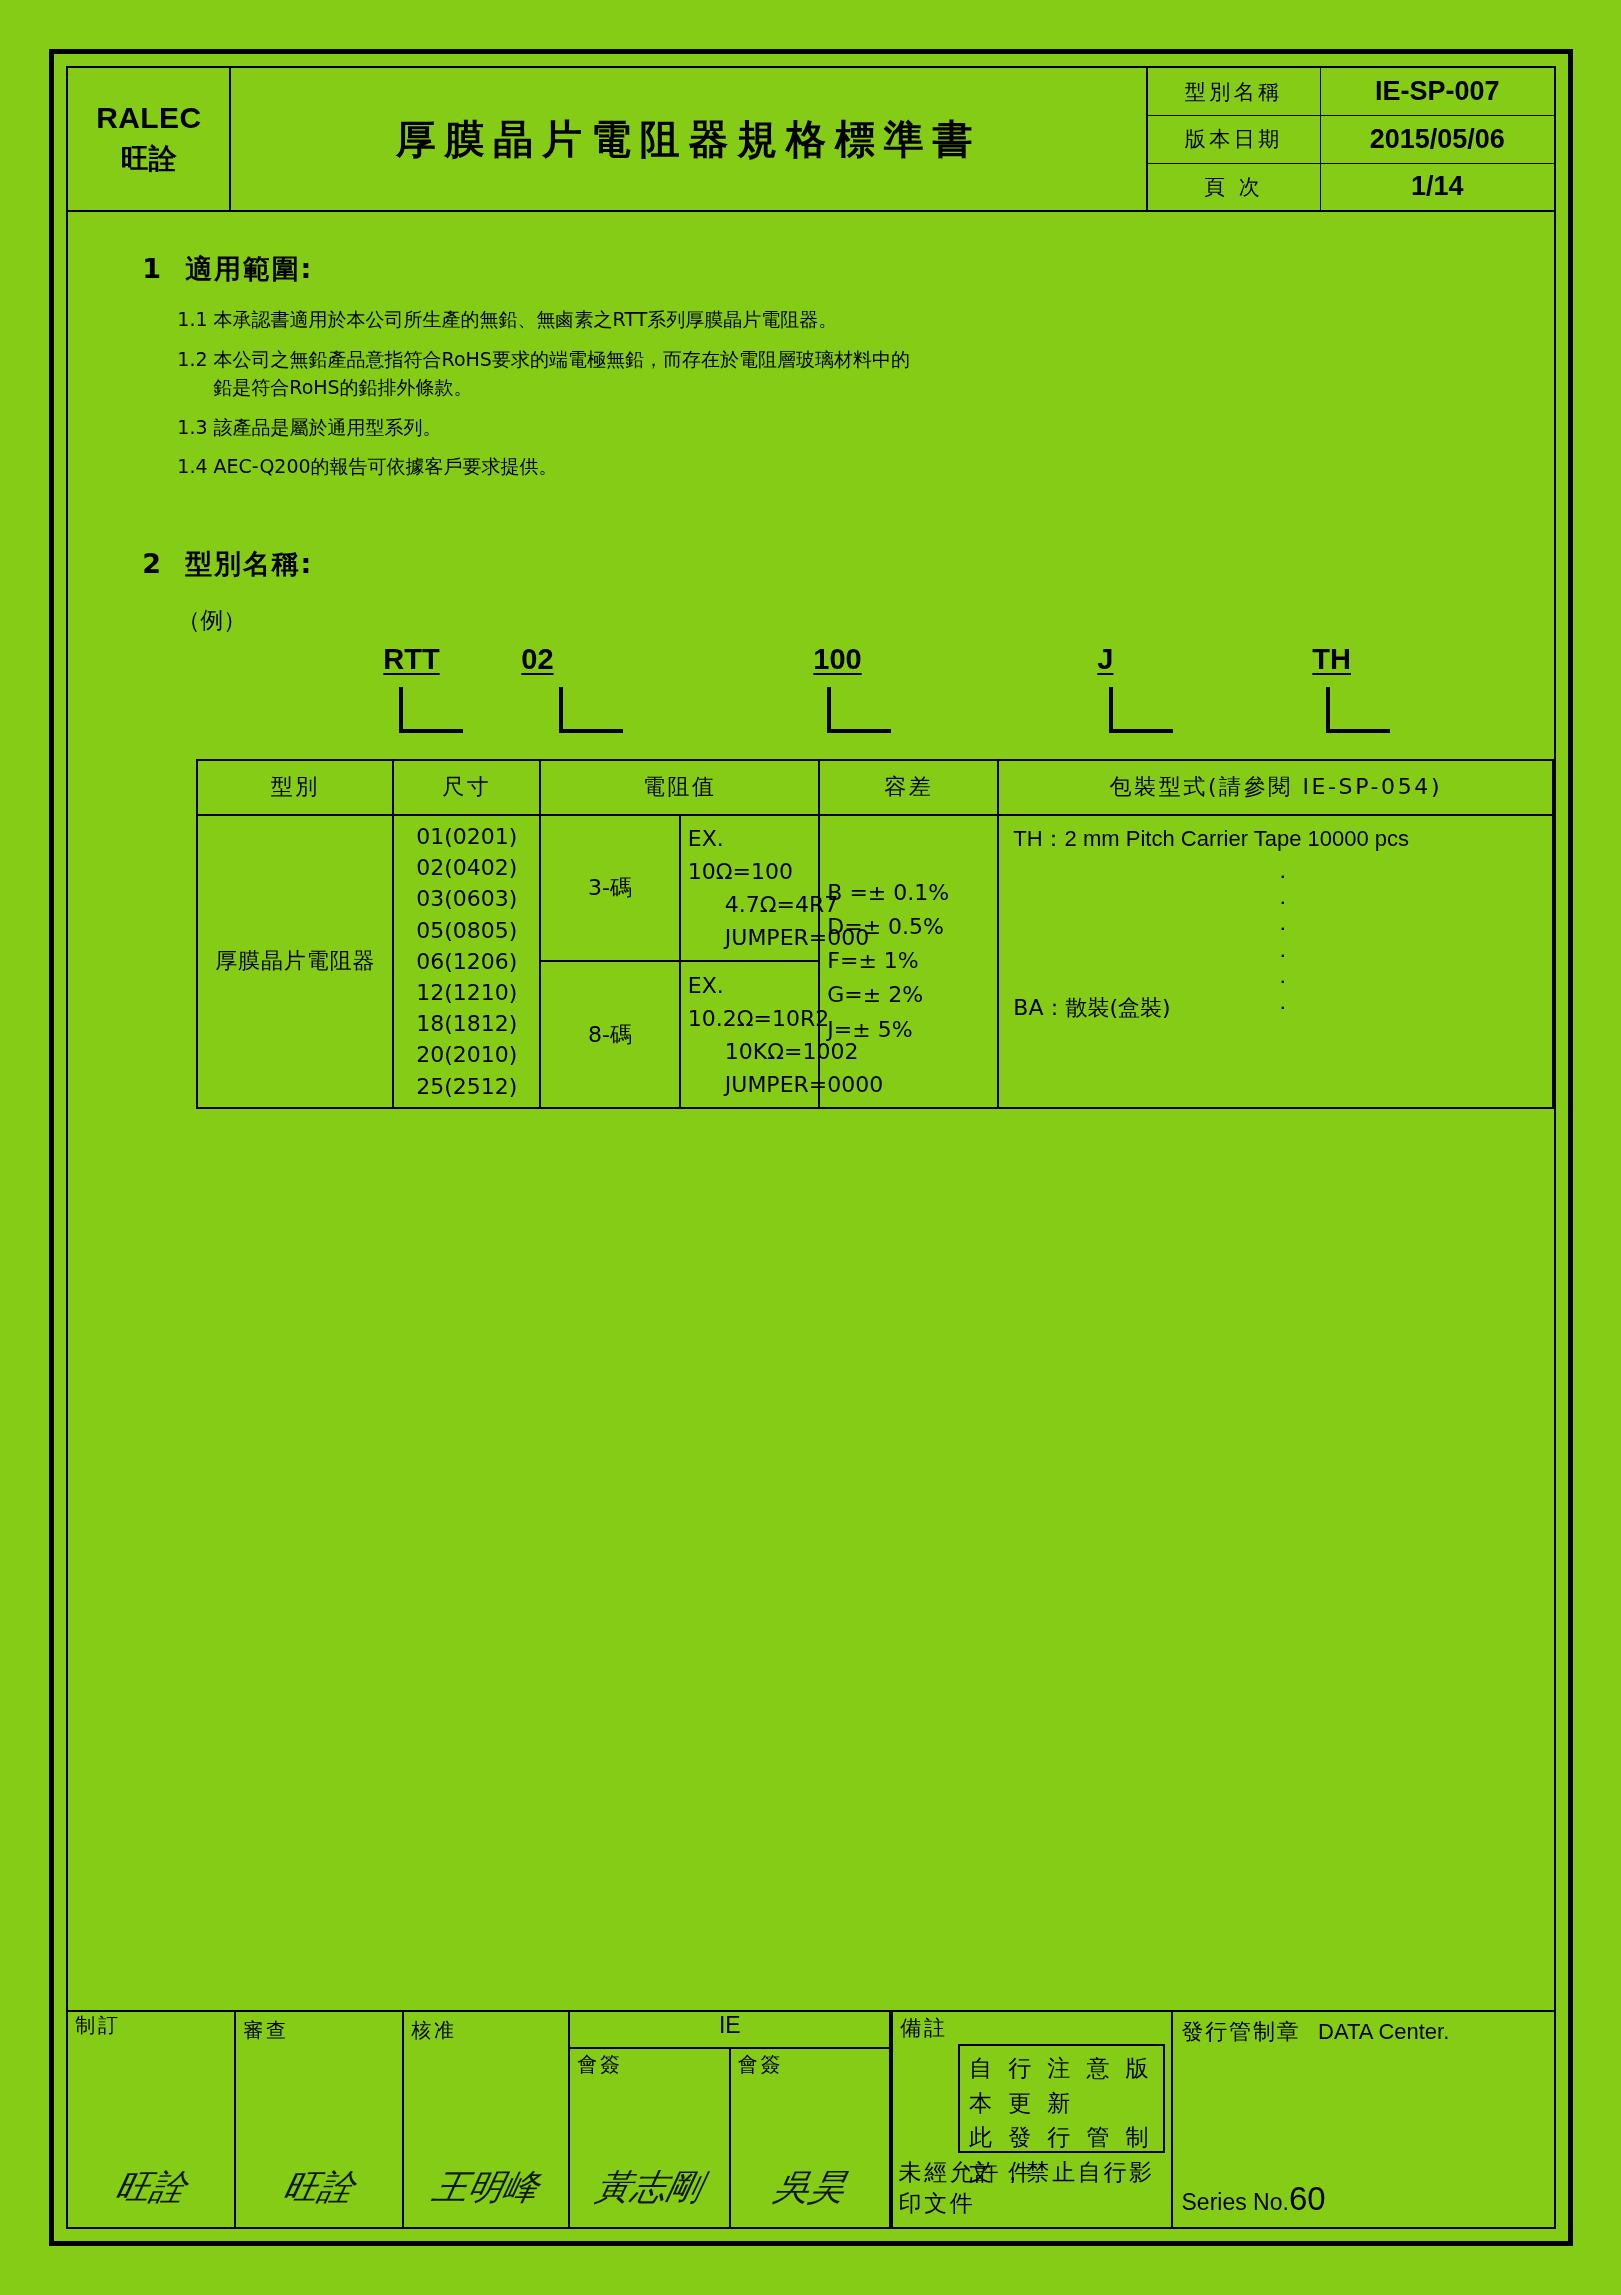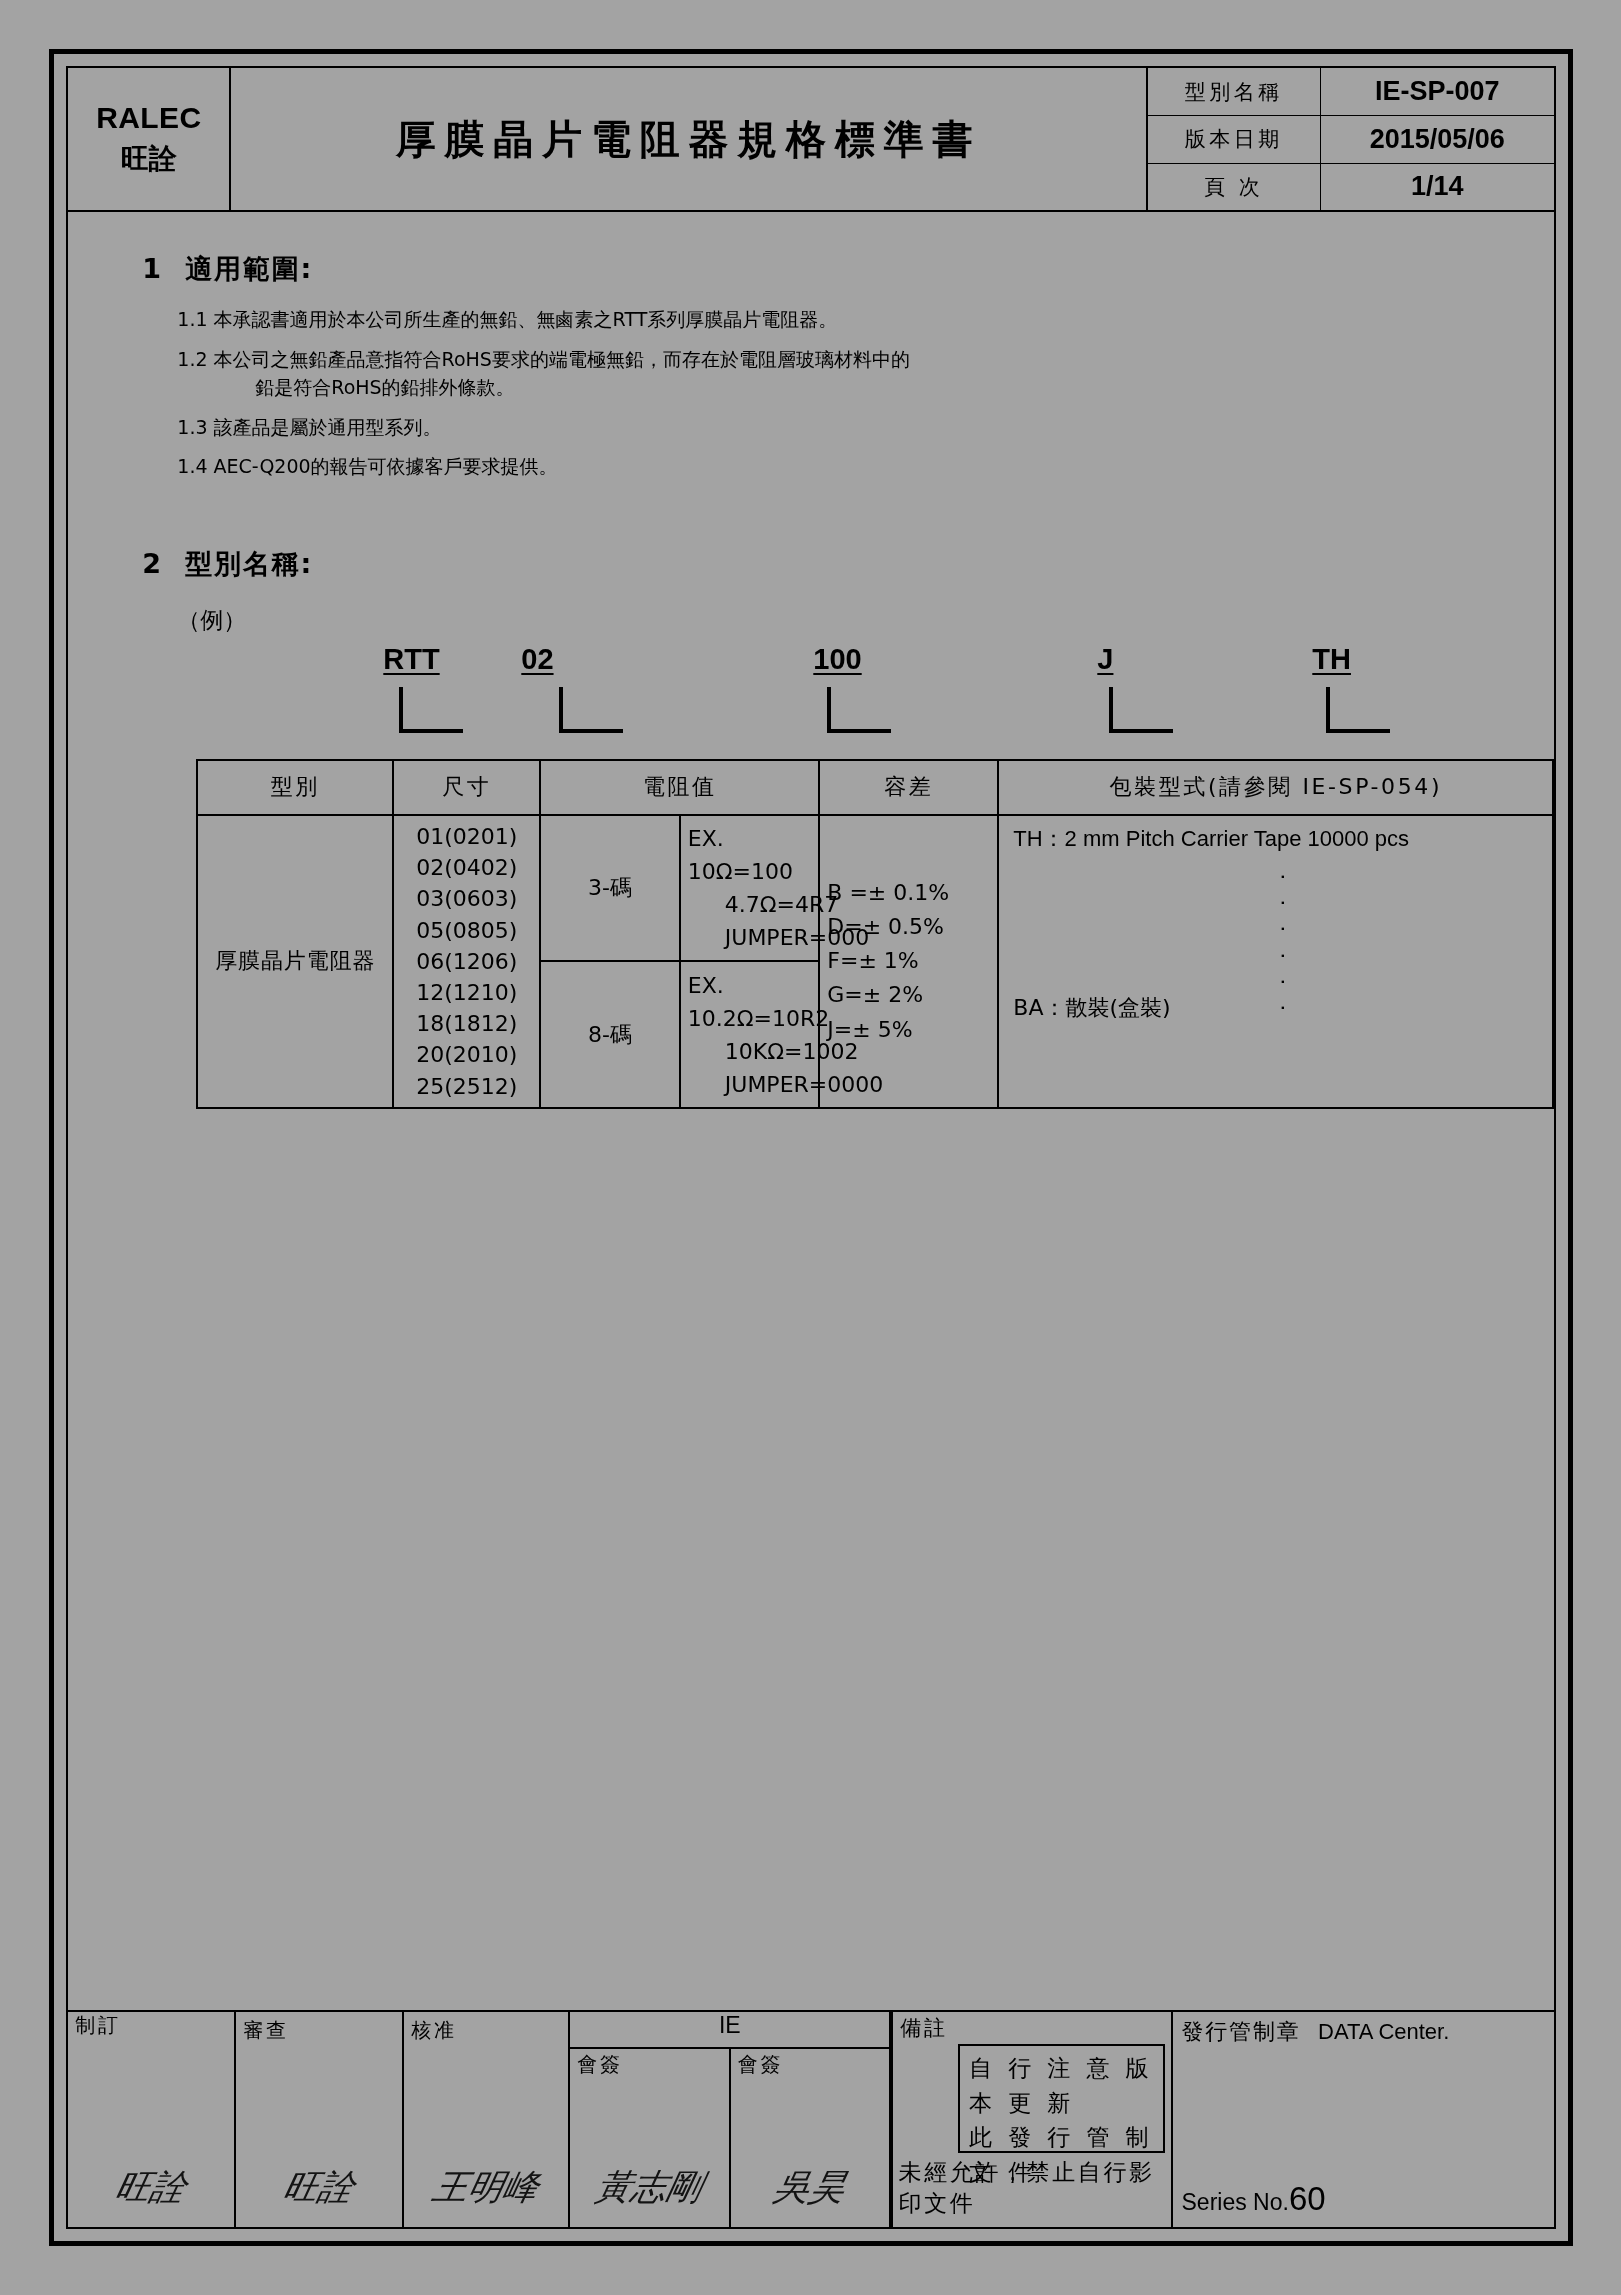--- a/index.html
+++ b/index.html
@@ -8,21 +8,21 @@
     background: #ffffff;
   }
   body {
     font-family: "Liberation Sans", sans-serif;
     color: #000000;
   }
   .page {
     position: relative;
     width: 1622px;
     height: 2295px;
-    background: #a3a3a3;
+    background: #84cc16;
     box-sizing: border-box;
     overflow: hidden;
   }
   
   .outer-frame {
     position: absolute;
     left: 49px;
     top: 49px;
     right: 49px;
     bottom: 49px;
@@ -135,21 +135,21 @@
     letter-spacing: 1.8px;
   }
   .clause {
     font-size: 19px;
     font-family: "DejaVu Sans", sans-serif;
     margin: 0 0 12.3px 74px;
     line-height: 1.45;
   }
   .clause .cont {
     display: block;
-    margin-left: 78px;
+    margin-left: 36px;
   }
   .sec2 { margin-top: 65px; }
   .example-label {
     font-size: 23px;
     font-family: "DejaVu Sans", sans-serif;
     margin: 23px 0 0 74px;
   }
 
   
   .pn-wrap {

